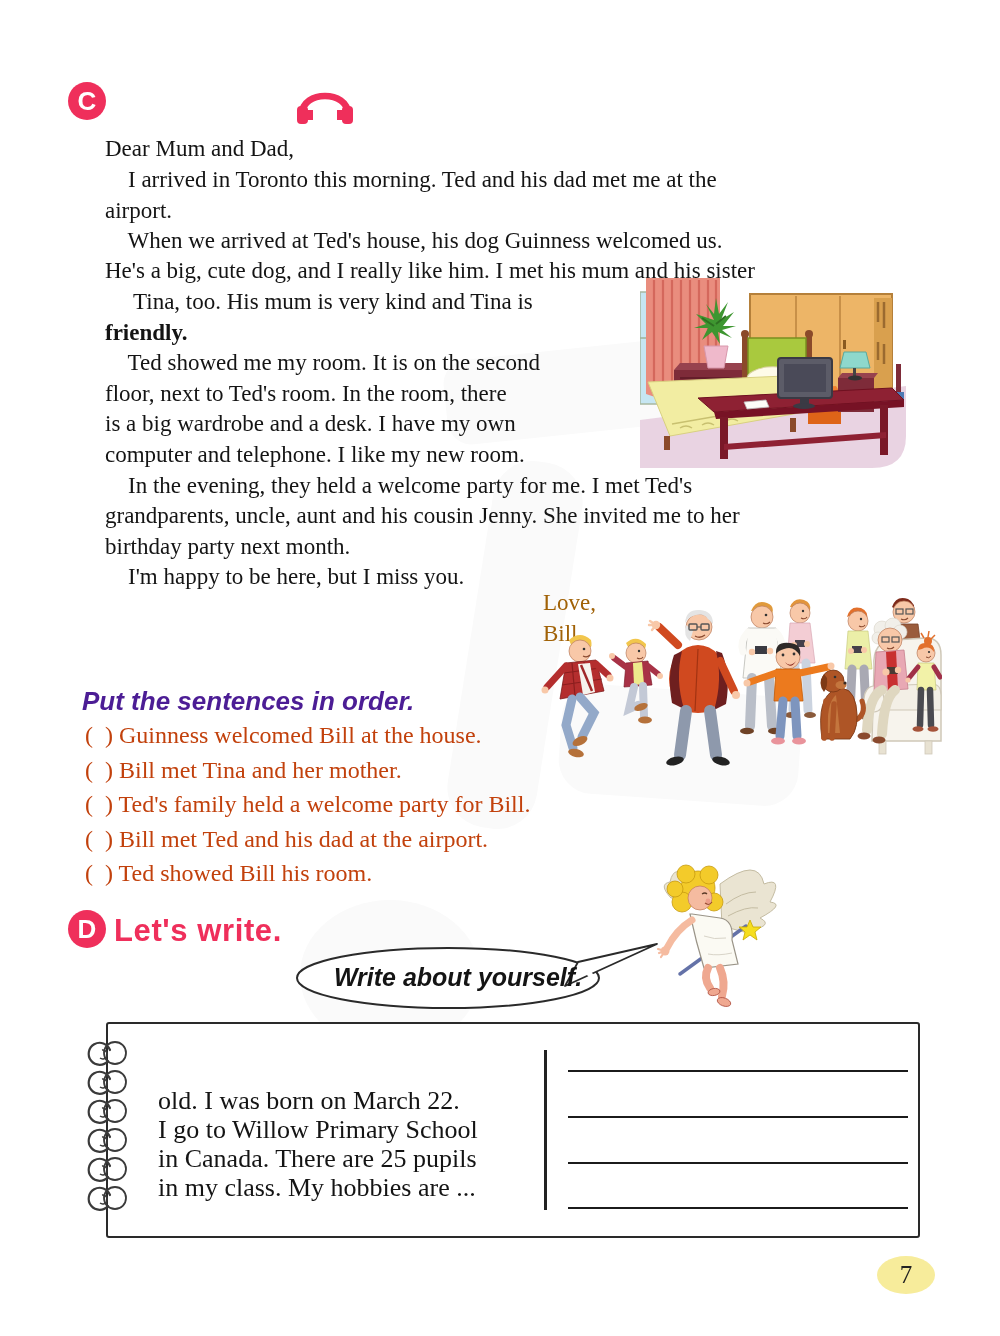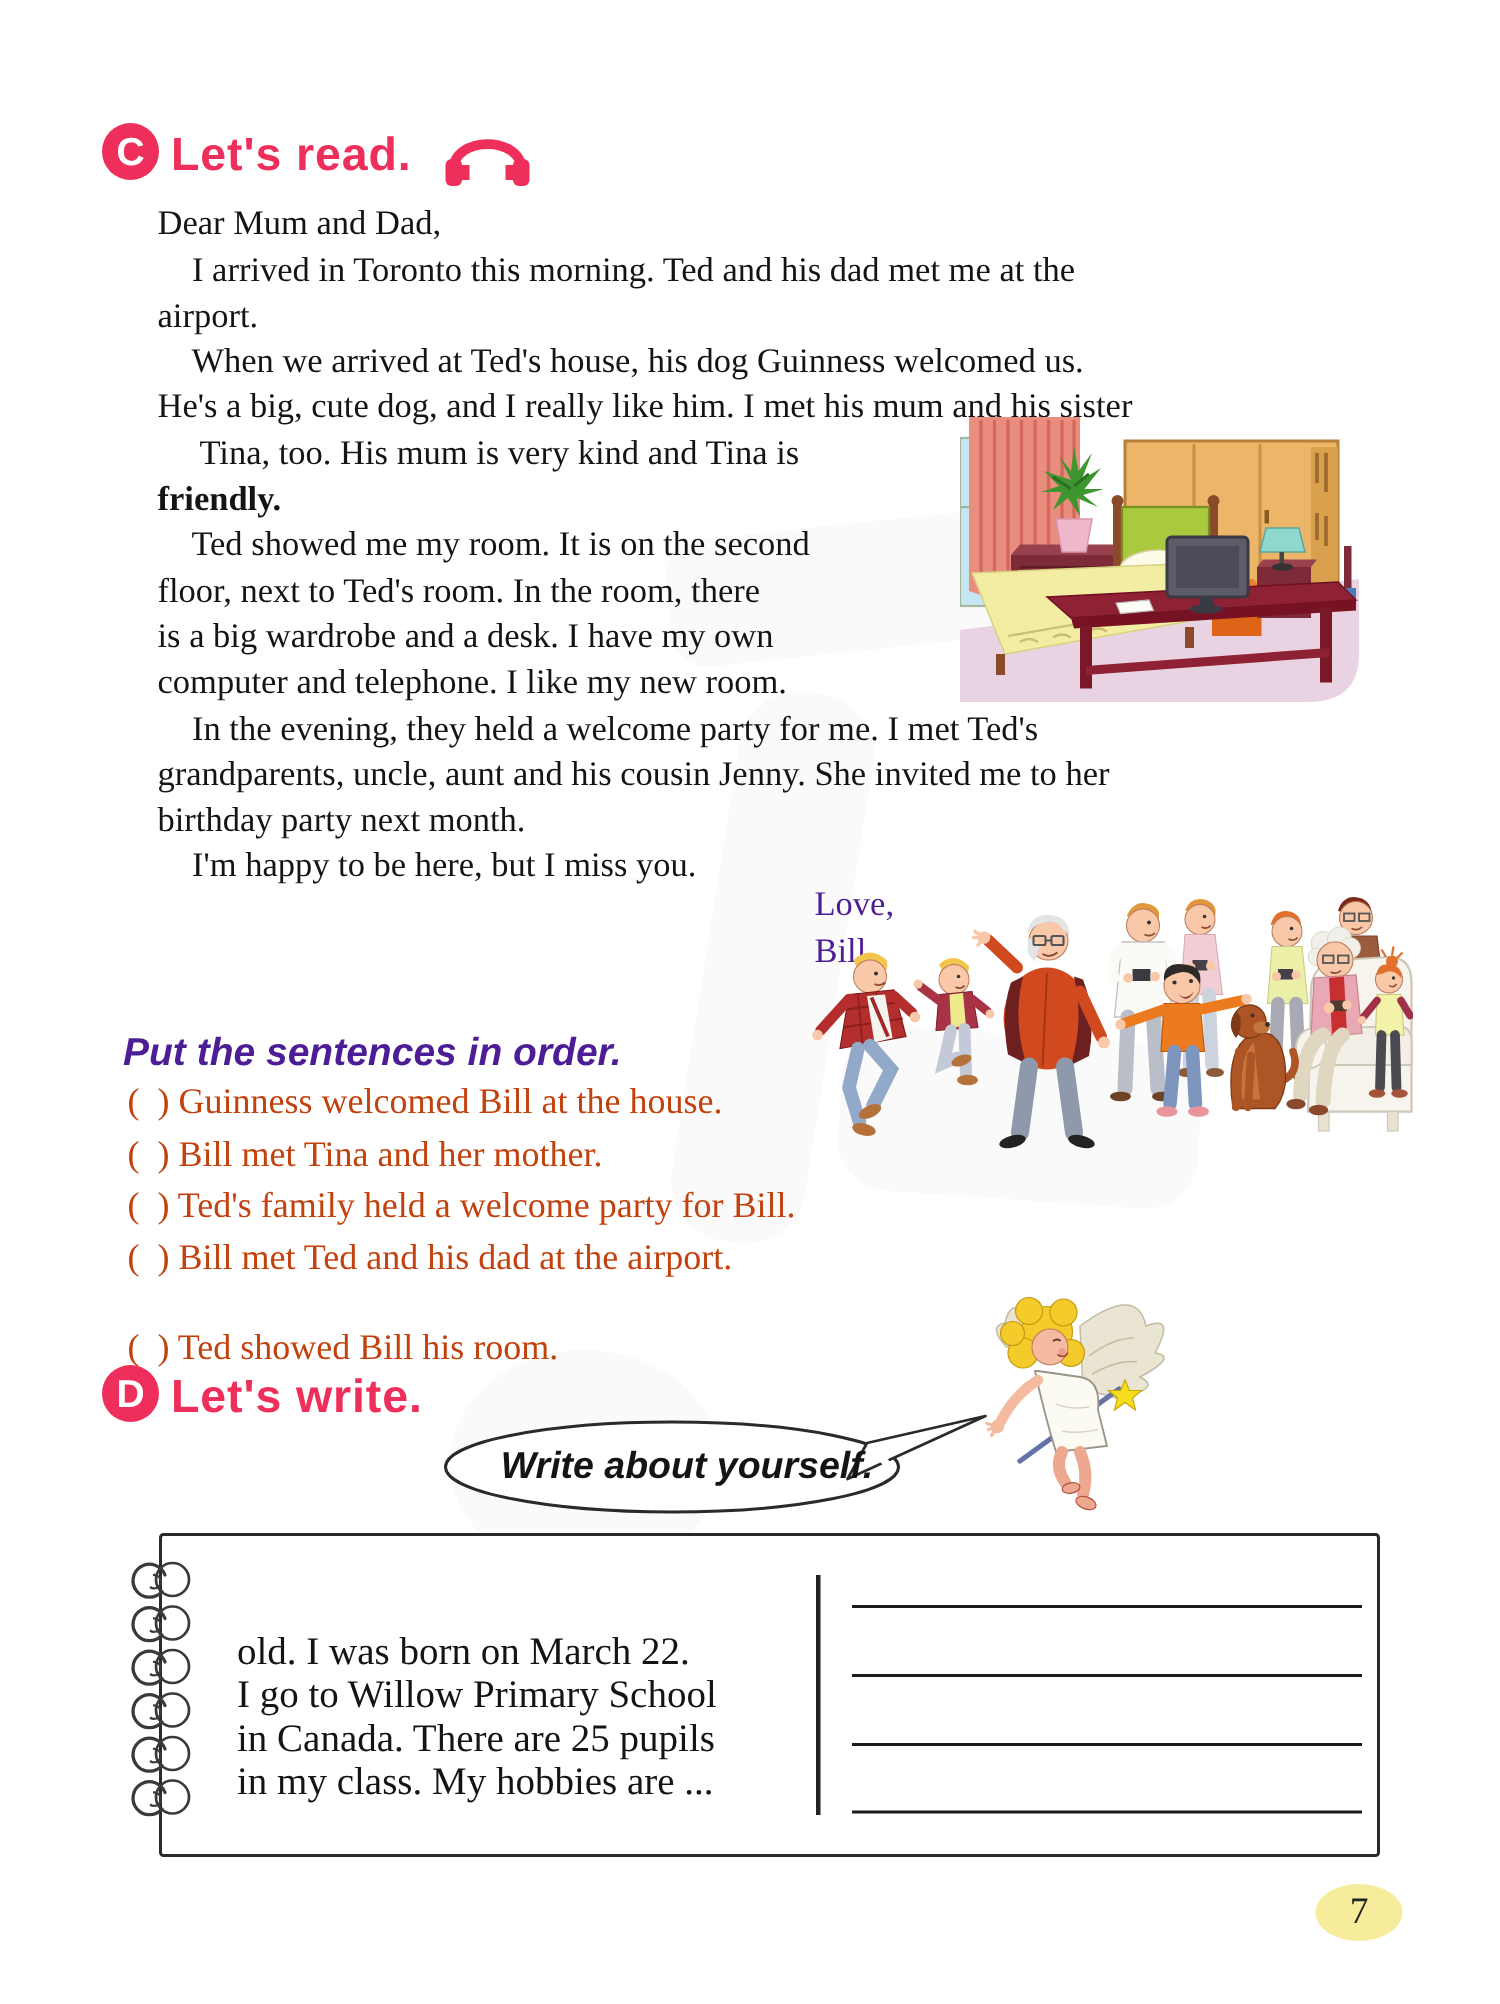--- a/index.html
+++ b/index.html
@@ -13,36 +13,35 @@
   .sec-badge{position:absolute;width:38px;height:38px;border-radius:50%;background:#EF2F5B;
              color:#fff;font-family:"Liberation Sans",sans-serif;font-weight:bold;font-size:26px;
              text-align:center;line-height:38px;}
   .sec-title{position:absolute;font-family:"Liberation Sans",sans-serif;font-weight:bold;
              font-size:31px;color:#EF2F5B;letter-spacing:0.6px;}
   .bubble-text{position:absolute;font-family:"Liberation Sans",sans-serif;font-weight:bold;
                font-style:italic;font-size:25px;color:#141414;}
   .nb-line{position:absolute;left:158px;white-space:pre;font-size:26px;color:#141414;}
   .blank-line{position:absolute;width:340px;height:0;border-top:2.6px solid #1b1b1b;}
   .wm{position:absolute;background:rgba(40,40,40,0.022);}
-  .signoff{position:absolute;left:543px;font-size:23px;color:#4c1d95;}
+  .signoff{position:absolute;left:543px;font-size:23px;color:#a16207;}
   .pagenum{position:absolute;left:877px;top:1256px;width:58px;height:38px;border-radius:50%;
            background:#F7EC9B;text-align:center;line-height:38px;font-size:25px;color:#222;}
 </style>
 </head>
 <body>
 
 <div id="page">
 
   <div class="wm" style="left:445px;top:350px;width:230px;height:85px;border-radius:24px;transform:rotate(-6deg);"></div>
   <div class="wm" style="left:470px;top:460px;width:90px;height:370px;border-radius:40px;transform:rotate(9deg);"></div>
   <div class="wm" style="left:560px;top:690px;width:240px;height:110px;border-radius:34px;transform:rotate(4deg);"></div>
   <div class="wm" style="left:300px;top:900px;width:180px;height:150px;border-radius:50%;"></div>
 
   <div class="sec-badge" style="left:68px;top:82px;">C</div>
-  <div class="sec-title" style="left:114px;top:85px;">Let's read.</div>
   <svg class="abs" style="left:293px;top:82px;" width="64" height="46" viewBox="0 0 64 46">
     <path d="M9,32 C9,8 55,8 55,32" fill="none" stroke="#EF2F5B" stroke-width="6.5" stroke-linecap="round"></path>
     <rect x="4" y="24" width="11" height="18" rx="4" fill="#EF2F5B"></rect>
     <rect x="14" y="28" width="6" height="10" fill="#EF2F5B"></rect>
     <rect x="49" y="24" width="11" height="18" rx="4" fill="#EF2F5B"></rect>
     <rect x="44" y="28" width="6" height="10" fill="#EF2F5B"></rect>
   </svg>
 
   <div>
     <div class="letter-line" style="top:134px;">Dear Mum and Dad,</div>
@@ -307,21 +306,21 @@
       <ellipse cx="240" cy="158" rx="7" ry="3.5" fill="#E9939B"></ellipse>
         <ellipse cx="261" cy="158" rx="7" ry="3.5" fill="#E9939B"></ellipse>
     </g>
   </svg>
 
   <div class="order-title" style="top:686px;">Put the sentences in order.</div>
   <div class="order-item" style="top:722px;">(  ) Guinness welcomed Bill at the house.</div>
   <div class="order-item" style="top:757px;">(  ) Bill met Tina and her mother.</div>
   <div class="order-item" style="top:791px;">(  ) Ted's family held a welcome party for Bill.</div>
   <div class="order-item" style="top:826px;">(  ) Bill met Ted and his dad at the airport.</div>
-  <div class="order-item" style="top:860px;margin-top:26px;">(  ) Ted showed Bill his room.</div>
+  <div class="order-item" style="top:860px;">(  ) Ted showed Bill his room.</div>
 
   <div class="sec-badge" style="left:68px;top:910px;">D</div>
   <div class="sec-title" style="left:114px;top:913px;">Let's write.</div>
 
   <svg class="abs" style="left:293px;top:942px;" width="372" height="70" viewBox="0 0 372 70">
     <ellipse cx="155" cy="36" rx="151" ry="30" fill="#ffffff" stroke="#2a2a2a" stroke-width="2"></ellipse>
     <path d="M285,20 L364,2 L272,44 Z" fill="#ffffff" stroke="#2a2a2a" stroke-width="1.8" stroke-linejoin="round"></path>
     <path d="M288,22 L300,36" stroke="#ffffff" stroke-width="5"></path>
   </svg>
   <div class="bubble-text" style="left:318px;top:963px;width:280px;text-align:center;">Write about yourself.</div>

